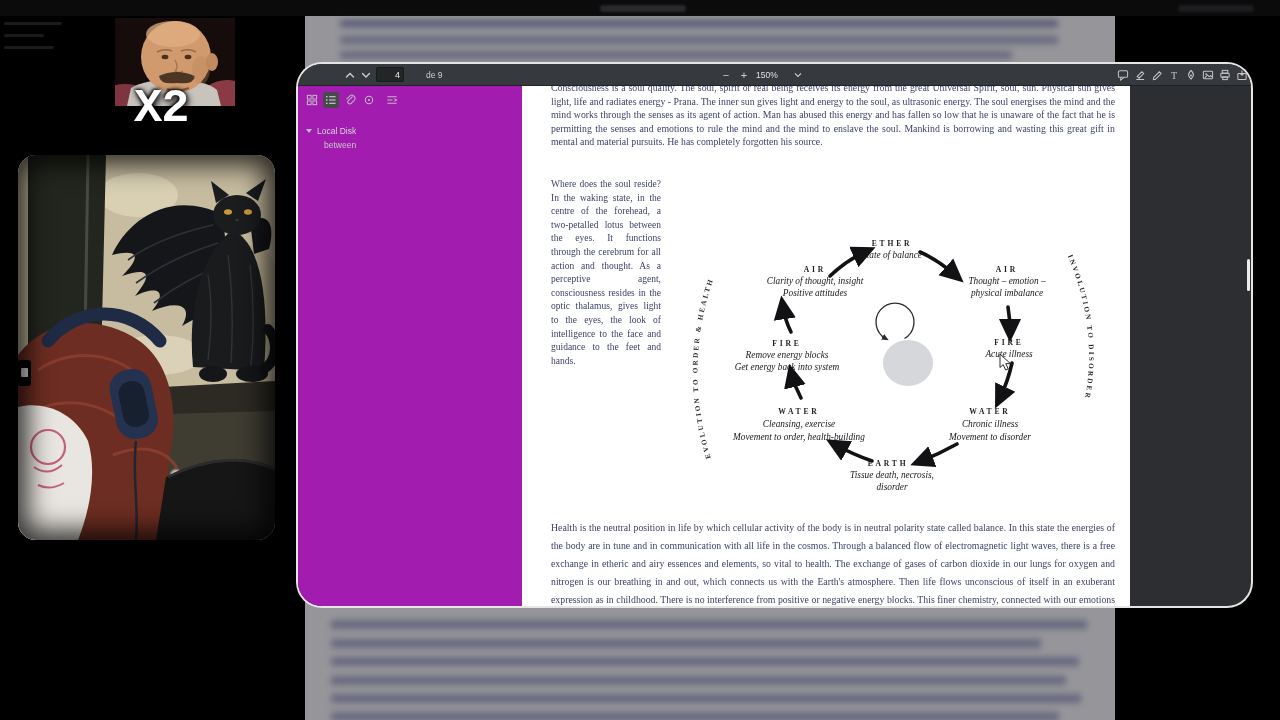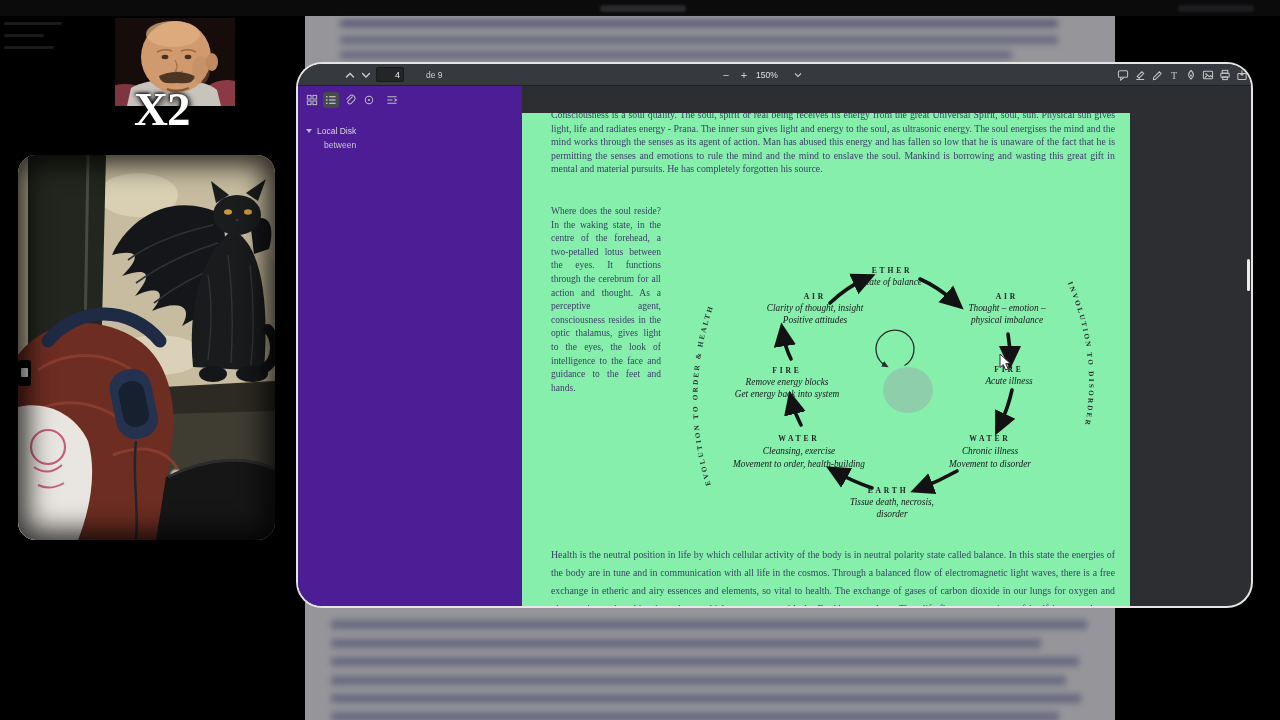--- a/index.html
+++ b/index.html
@@ -21,51 +21,51 @@
              background:#2c2e31; border:2px solid rgba(250,250,250,.9); overflow:hidden; }
   .pdf-toolbar { position:absolute; left:0; top:0; width:100%; height:22px; background:#36393d; border-bottom:1px solid #202124; }
   .tb-btn { position:absolute; width:16px; height:16px; top:3px; display:flex; align-items:center; justify-content:center; cursor:default; }
   .page-input { position:absolute; left:78px; top:3px; width:28px; height:15px; background:#242527; border:1px solid #1a1b1d; border-radius:2px;
                 color:#ececec; font-size:9px; text-align:right; padding-right:3px; font-family:"Liberation Sans",sans-serif; }
   .tb-label { position:absolute; top:6px; font-size:8.5px; color:#cfcfcf;padding-left:16px; }
   .zoom-select { position:absolute; left:458px; top:4px; width:62px; height:14px; color:#e2e2e2; font-size:8.5px; display:flex; align-items:center; gap:16px; }
   .tb-icons { position:absolute; left:818px; top:4px; display:flex; gap:4px; }
   .tb-icons .ic { width:13px; height:13px; display:flex; align-items:center; justify-content:center; }
 
-  .pdf-sidebar { position:absolute; left:0; top:22px; width:224px; height:524px; background:#4c1d95; }
+  .pdf-sidebar { position:absolute; left:0; top:22px; width:224px; height:524px; background:#a21caf; }
   .sb-icons { position:absolute; left:6px; top:6px; display:flex; gap:3px; }
   .sb-icons .ic { width:16px; height:16px; display:flex; align-items:center; justify-content:center; border-radius:3px; }
   .sb-icons .ic.active { background:#47494d; }
   .sb-icon-current { position:absolute; left:86px; top:6px; width:16px; height:16px; display:flex; align-items:center; justify-content:center; }
   .tree-row1 { position:absolute; left:8px; top:40px; display:flex; align-items:center; gap:5px; color:#d6d6d6; font-size:8.5px; }
   .tree-row2 { position:absolute; left:26px; top:54px; color:#c9c9c9; font-size:8.5px; }
   .caret-down { width:0; height:0; border-left:3.5px solid transparent; border-right:3.5px solid transparent; border-top:4.5px solid #bdbdbd; }
 
-  .pdf-pagearea { position:absolute; left:224px; top:22px; width:608px; height:524px; background:#86efac; overflow:hidden;margin-top:27px; }
+  .pdf-pagearea { position:absolute; left:224px; top:22px; width:608px; height:524px; background:#ffffff; overflow:hidden; }
   .vscroll { position:absolute; left:949px; top:195px; width:3px; height:32px; background:#ededed; border-radius:2px; }
 
   
   .doc-par { position:absolute; font-family:"Liberation Serif", serif; color:#3c4068; text-align:justify; }
   .para-top    { left:29px; top:-5px;  width:564px; font-size:9.8px; line-height:13.5px; }
   .para-left   { left:29px; top:92px;  width:110px; font-size:9.5px; line-height:13.6px; }
   .para-bottom { left:29px; top:433px; width:564px; font-size:9.8px; line-height:18px; }
   .diagram-title { position:absolute; left:140px; top:108px; width:460px; text-align:center;
                    font-family:"Liberation Serif", serif; font-size:10.5px; letter-spacing:2.6px; color:#232327; font-weight:600; }
   .diagram-svg { position:absolute; left:140px; top:116px; }
   .dg-name { font-family:"Liberation Serif",serif; font-size:7.6px; letter-spacing:2.8px; font-weight:600; fill:#1d1d20; text-anchor:middle; }
   .dg-desc { font-family:"Liberation Serif",serif; font-size:9.3px; font-style:italic; fill:#17171a; text-anchor:middle; }
   .dg-arc  { font-family:"Liberation Serif",serif; font-size:7.2px; letter-spacing:2.2px; fill:#2a2a2d; font-weight:600; }
   .dg-arrow { stroke:#121214; stroke-width:3.6; fill:none; stroke-linecap:round; }
 
   
   .cursor { position:absolute; left:999px; top:354px; }
 
   
   .meme { position:absolute; left:115px; top:18px; width:120px; height:88px; }
-  .meme-label { position:absolute; left:134px; top:82px; font-family:Liberation Serif, serif; font-weight:800;
+  .meme-label { position:absolute; left:134px; top:82px; font-family:Liberation Mono, monospace; font-weight:800;
                 font-size:47px; color:#fff; letter-spacing:-1px;
                 text-shadow:0 0 5px rgba(0,0,0,.95), 2px 3px 7px rgba(0,0,0,.9), -1px -1px 3px rgba(0,0,0,.8); }
   .webcam { position:absolute; left:18px; top:155px; width:257px; height:385px; border-radius:18px; overflow:hidden; background:#0c0c0c; }
   .webcam::after { content:""; position:absolute; inset:0; border-radius:18px; box-shadow:inset 0 0 26px 10px rgba(0,0,0,.78); pointer-events:none; }
 </style>
 </head>
 <body>
 
 <div class="screen">
 

